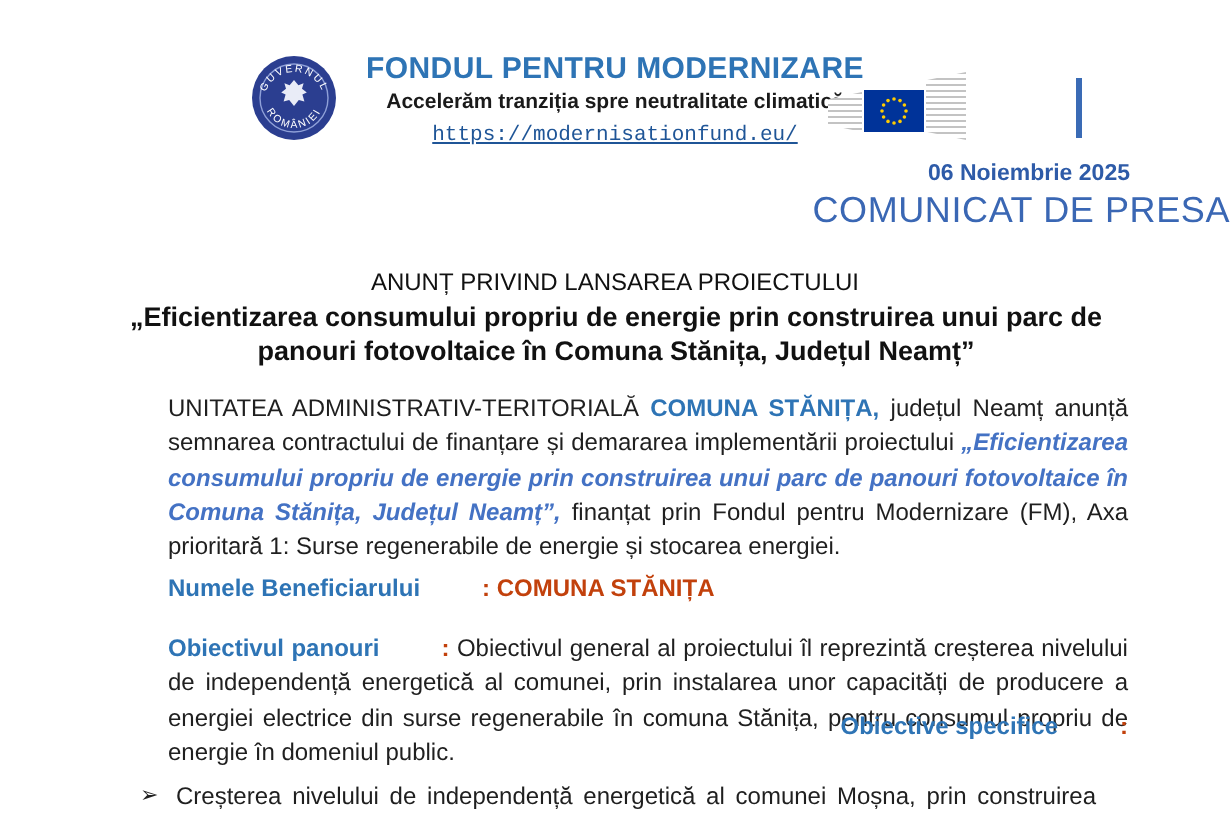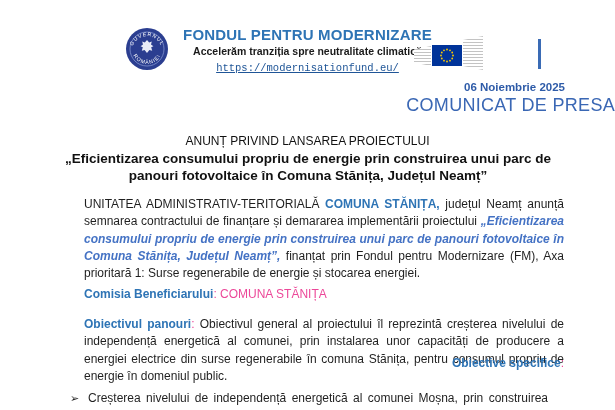--- a/index.html
+++ b/index.html
@@ -35,21 +35,21 @@
           text-align:justify; color:#1f1f1f;margin-left:16px; }
   .p1 { top:196px; }
   .beneficiary { top:286px; text-align:left; }
   .objective { top:316px; }
   .specific { top:355px; text-align:right; }
   .bullet-row { position:absolute; left:88px; top:390px; width:460px; font-size:12px;
                 line-height:17.3px; text-align:justify; color:#1f1f1f; }
   .bullet-glyph { position:absolute; left:-18px; top:0; font-size:11px; color:#1f1f1f; }
   .blue-bold { color:#2E74B5; font-weight:bold; }
   .blue-italic { color:#4472C4; font-weight:bold; font-style:italic; }
-  .black-bold { color:#ec4899; font-weight:normal; }
+  .black-bold { color:#c2410c; font-weight:bold;padding-left:31px; }
 </style>
 </head>
 <body>
 
 <div class="page">
 
   <div class="gov-seal">
     <svg viewBox="0 0 44 44" width="44" height="44">
       <circle cx="22" cy="22" r="21" fill="#2B3E90"></circle>
       <circle cx="22" cy="22" r="17" fill="none" stroke="#8fa0d8" stroke-width="0.7"></circle>
@@ -99,21 +99,21 @@
 
   <div class="date">06 Noiembrie 2025</div>
 
   <div class="press-title">COMUNICAT DE PRESA</div>
 
   <div class="ann-line1">ANUNȚ PRIVIND LANSAREA PROIECTULUI</div>
   <div class="ann-quote">„Eficientizarea consumului propriu de energie prin construirea unui parc de panouri fotovoltaice în Comuna Stănița, Județul Neamț”</div>
 
   <p class="para p1"><span>UNITATEA ADMINISTRATIV-TERITORIALĂ </span><span class="blue-bold">COMUNA STĂNIȚA,</span><span> județul Neamț anunță semnarea contractului de finanțare și demararea implementării proiectului </span><span class="blue-italic">„Eficientizarea consumului propriu de energie prin construirea unui parc de panouri fotovoltaice în Comuna Stănița, Județul Neamț”,</span><span> finanțat prin Fondul pentru Modernizare (FM), Axa prioritară 1: Surse regenerabile de energie și stocarea energiei.</span></p>
 
-  <p class="para beneficiary"><span class="blue-bold">Comisia Beneficiarului</span><span class="black-bold">: COMUNA STĂNIȚA</span></p>
+  <p class="para beneficiary"><span class="blue-bold">Numele Beneficiarului</span><span class="black-bold">: COMUNA STĂNIȚA</span></p>
 
   <p class="para objective"><span class="blue-bold">Obiectivul panouri</span><span class="black-bold">: </span><span>Obiectivul general al proiectului îl reprezintă creșterea nivelului de independență energetică al comunei, prin instalarea unor capacități de producere a energiei electrice din surse regenerabile în comuna Stănița, pentru consumul propriu de energie în domeniul public.</span></p>
 
   <p class="para specific"><span class="blue-bold">Obiective specifice</span><span class="black-bold">:</span></p>
 
   <div class="bullet-row">
     <span class="bullet-glyph">➢</span>
     <span>Creșterea nivelului de independență energetică al comunei Moșna, prin construirea unui parc fotovoltaic cu capacitatea de 0.26MW</span>
   </div>
 

